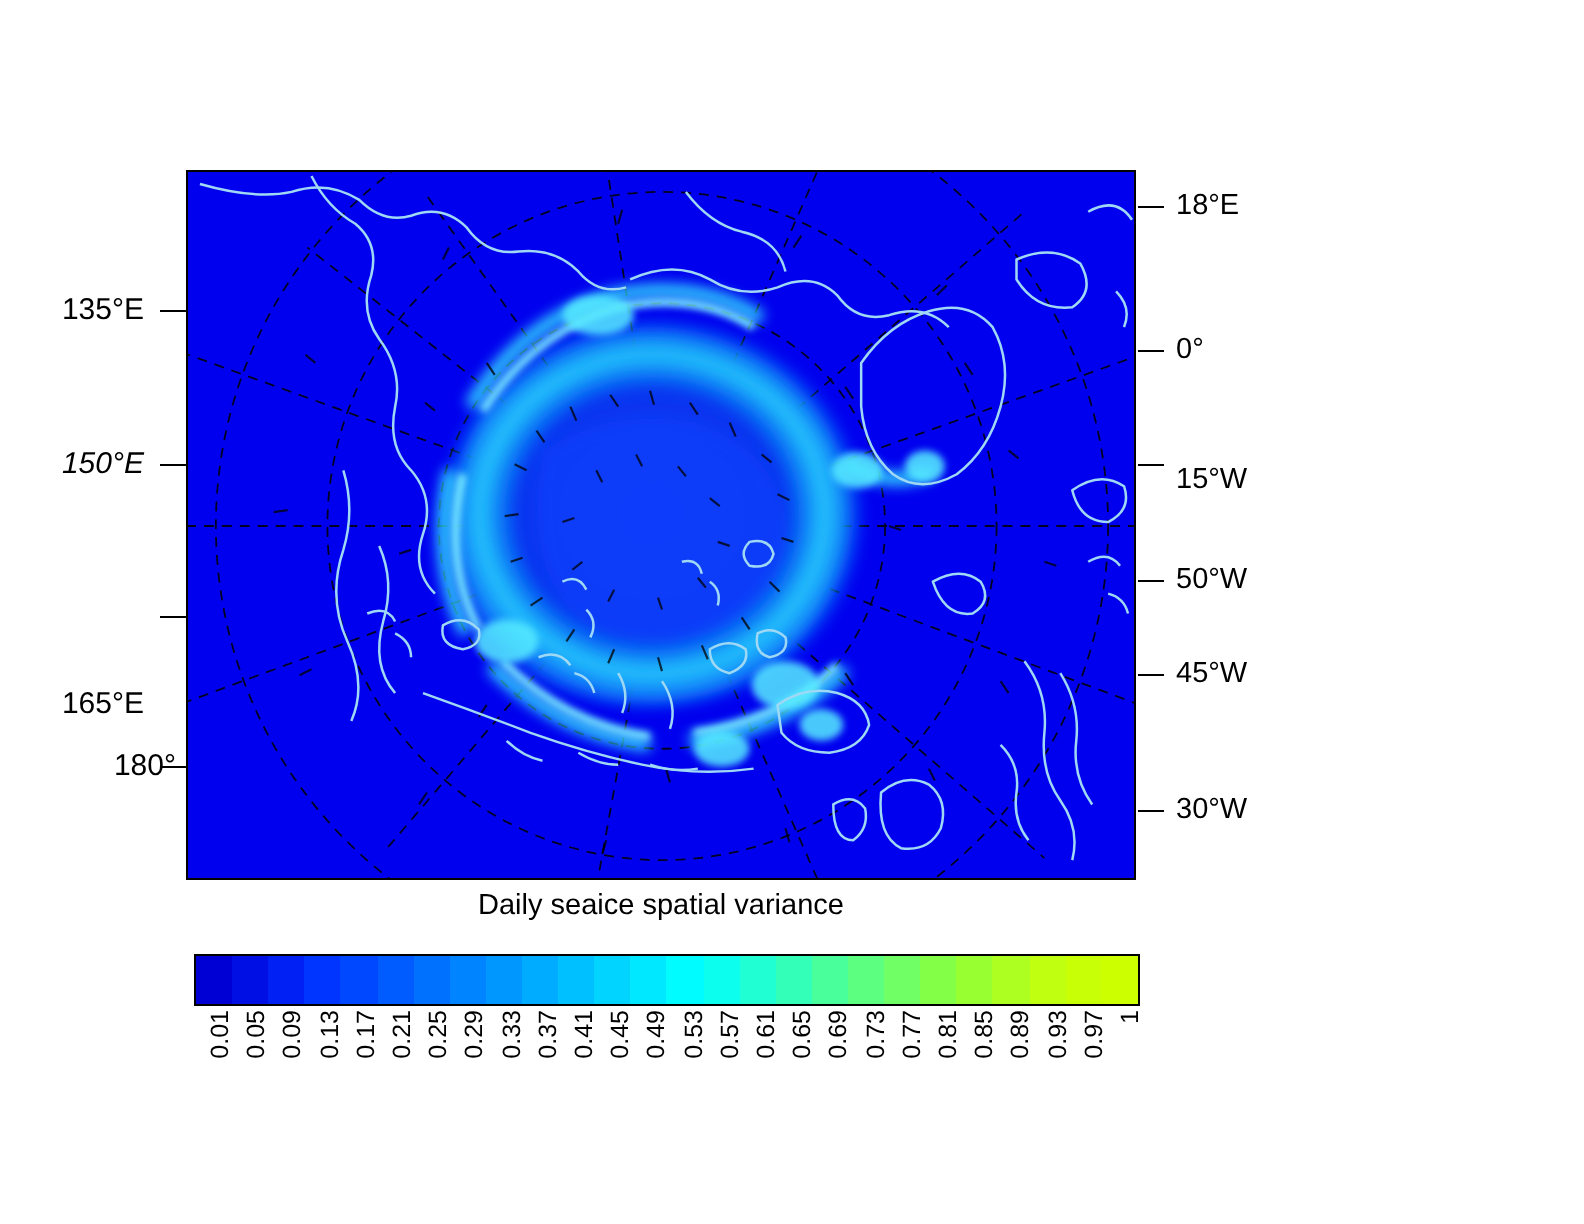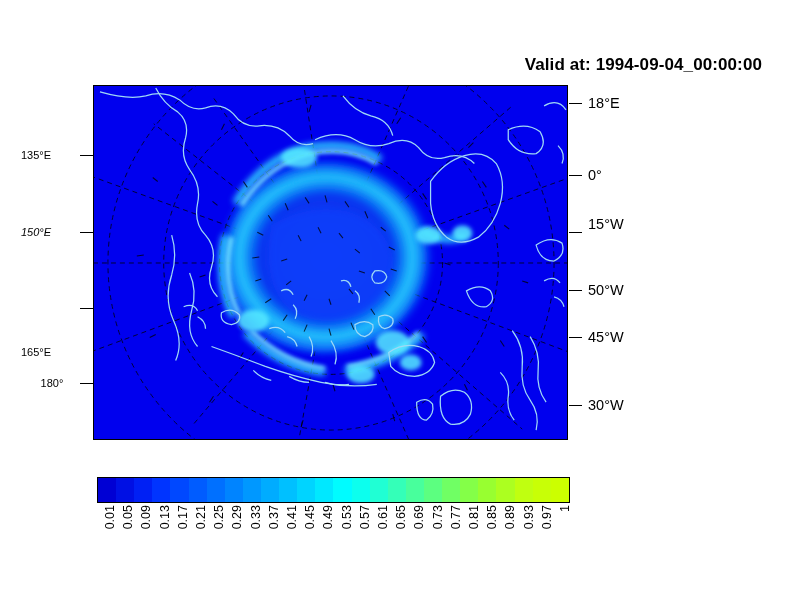--- a/index.html
+++ b/index.html
@@ -14,21 +14,21 @@
 
   
   #map-frame{position:absolute;left:93px;top:85px;width:475px;height:355px;
              border:1.5px solid #000;box-sizing:border-box;overflow:hidden;
              background:#0000ee;}
   #map-canvas{position:absolute;left:0;top:0;width:100%;height:100%;display:block;}
 
   
   .tick-left{position:absolute;width:13px;height:0;border-top:1.6px solid #000;}
   .tick-right{position:absolute;width:13px;height:0;border-top:1.6px solid #000;}
-  .lab-left{position:absolute;right:0;text-align:center;font-size:11px;
+  .lab-left{position:absolute;right:0;text-align:right;font-size:15px;
             white-space:nowrap;transform:translateY(-50%);}
   .lab-right{position:absolute;left:0;text-align:left;font-size:14.5px;
              white-space:nowrap;transform:translateY(-50%);}
 
   
   #caption{position:absolute;left:93px;top:445px;width:475px;text-align:center;
            font-size:14.5px;}
 
   
   #cbar{position:absolute;left:97px;top:477px;width:473px;height:26px;
@@ -36,21 +36,20 @@
   #cbar .band{flex:1 1 0;height:100%;}
   #cbar-ticks{position:absolute;left:97px;top:505px;width:473px;height:60px;}
   .cbtick{position:absolute;top:0;font-size:12.5px;white-space:nowrap;
           transform-origin:left top;transform:rotate(-90deg) translate(-100%,-50%);}
 </style>
 </head>
 <body>
 
 <div id="figure">
 
-  <div id="title">Valid at: 1994-09-04_00:00:00</div>
 
   <div id="map-frame">
     <svg id="map-canvas" viewBox="0 0 475 355" preserveAspectRatio="none">
       <defs>
         <radialGradient id="iceCore" cx="50%" cy="50%" r="50%">
           <stop offset="0%" stop-color="#0a3fff"></stop>
           <stop offset="45%" stop-color="#0a35f0"></stop>
           <stop offset="100%" stop-color="#0020e6"></stop>
         </radialGradient>
         <radialGradient id="edgeGlow" cx="50%" cy="50%" r="50%">
@@ -199,29 +198,30 @@
     <div class="tick-left" style="left:80px;  top:383px;"></div>
     <div class="lab-left" style="width:72px; left:0;   top:383px;padding-left:16px;">180°</div>
   </div>
 
   <div>
     <div class="tick-right" style="left:569px; top:103px;"></div>
     <div class="lab-right" style="left:588px; top:103px;">18°E</div>
     <div class="tick-right" style="left:569px; top:175px;"></div>
     <div class="lab-right" style="left:588px; top:175px;">0°</div>
     <div class="tick-right" style="left:569px; top:232px;"></div>
-    <div class="lab-right" style="left:588px; top:224px;">15°W</div>
+    <div class="lab-right" style="left:588px; top:240px;">15°W</div>
     <div class="tick-right" style="left:569px; top:290px;"></div>
     <div class="lab-right" style="left:588px; top:290px;">50°W</div>
     <div class="tick-right" style="left:569px; top:337px;"></div>
     <div class="lab-right" style="left:588px; top:337px;">45°W</div>
     <div class="tick-right" style="left:569px; top:405px;"></div>
     <div class="lab-right" style="left:588px; top:405px;">30°W</div>
   </div>
 
+  <div id="caption">Daily seaice spatial variance</div>
 
   <div id="cbar">
       <div class="band" style="background: rgb(0, 0, 212);"></div>
       <div class="band" style="background: rgb(0, 16, 228);"></div>
       <div class="band" style="background: rgb(0, 32, 244);"></div>
       <div class="band" style="background: rgb(0, 52, 255);"></div>
       <div class="band" style="background: rgb(0, 72, 255);"></div>
       <div class="band" style="background: rgb(0, 92, 255);"></div>
       <div class="band" style="background: rgb(0, 112, 255);"></div>
       <div class="band" style="background: rgb(0, 132, 255);"></div>

